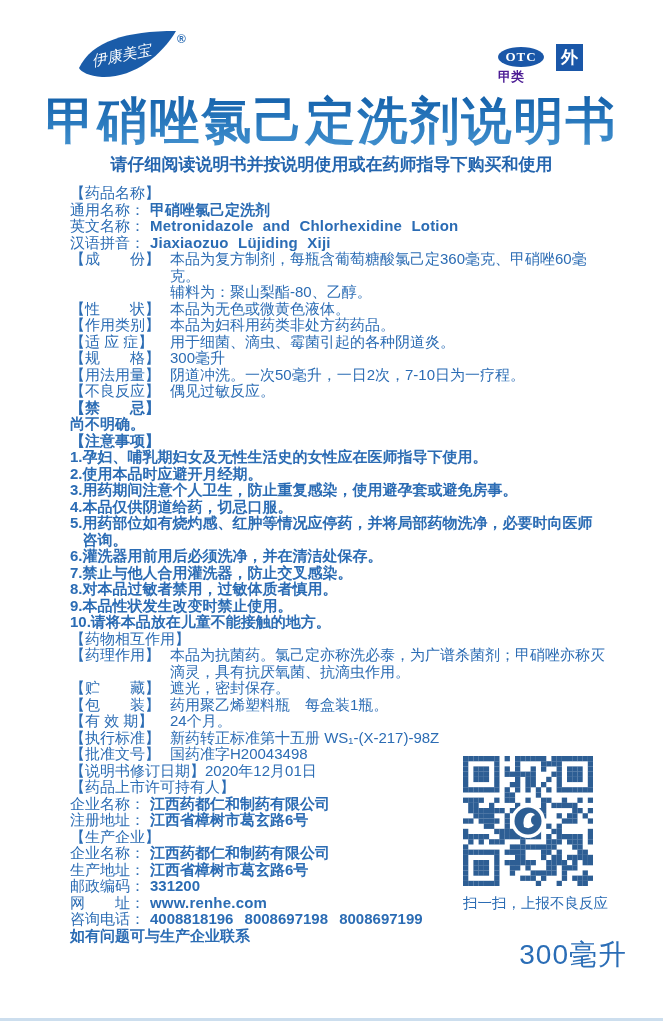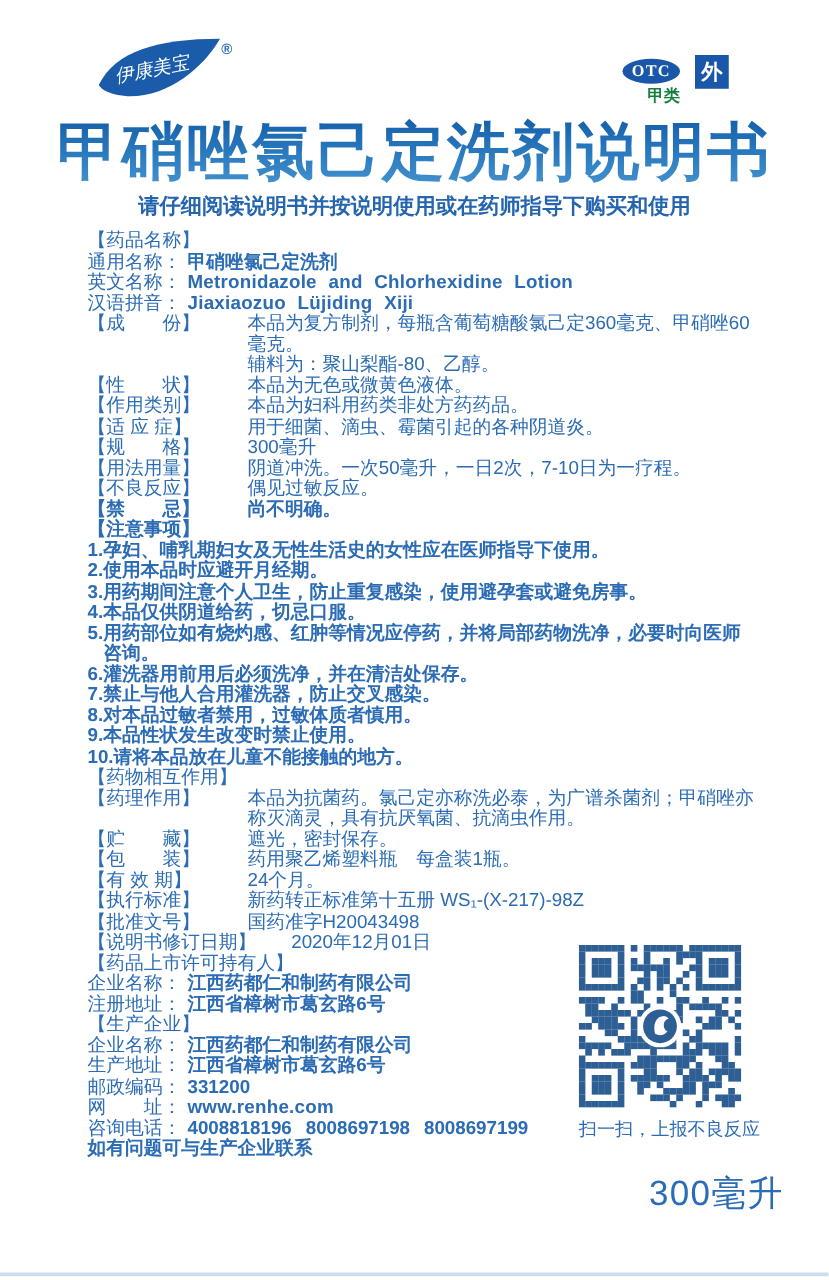--- a/index.html
+++ b/index.html
@@ -7,44 +7,44 @@
         font-family:"Liberation Sans",sans-serif;color:#2b6cb4;}
 
   
   .logo{position:absolute;left:76px;top:28px;width:118px;height:64px;}
   .logo svg{position:absolute;left:0;top:0;}
   .reg-mark{position:absolute;left:101px;top:4px;font-size:12px;color:#2b6cb4;font-weight:bold;}
 
   .otc-oval{position:absolute;left:498px;top:47px;width:46px;height:20px;background:#1a57a8;
             border-radius:50%;color:#fff;text-align:center;
             font:bold 13px/20px "Liberation Serif",serif;letter-spacing:1px;}
-  .otc-class{position:absolute;left:498px;top:68px;width:46px;text-align:right;
-             font-size:13px;font-weight:bold;color:#15803d;}
+  .otc-class{position:absolute;left:498px;top:68px;width:46px;text-align:left;
+             font-size:13px;font-weight:bold;color:#4c1d95;}
   .ext-box{position:absolute;left:556px;top:44px;width:27px;height:27px;background:#1a57a8;
            color:#fff;text-align:center;font-size:17px;line-height:27px;font-weight:bold;}
 
   .title{position:absolute;top:88px;left:0;width:663px;text-align:center;
          font-family:"Liberation Serif",serif;font-weight:bold;font-size:50px;letter-spacing:2px;
          background:linear-gradient(180deg,#0e5aa5 0%,#2f7fc2 60%,#4a97d2 100%);
          -webkit-background-clip:text;background-clip:text;color:transparent;white-space:nowrap;}
   .subtitle{position:absolute;top:153px;left:0;width:663px;text-align:center;
             font-size:17px;font-weight:bold;color:#2465ae;}
 
   
   .main{position:absolute;left:70px;top:185px;width:537px;font-size:15px;line-height:16.5px;}
-  .row{display:flex;gap:28px;}
+  .row{display:flex;}
   .lbl{flex:0 0 auto;min-width:100px;white-space:pre;}
   .val{flex:1;white-space:pre-line;}
   .kv{display:flex;}
   .k{flex:0 0 80px;white-space:pre;}
   .v{flex:1;font-weight:bold;}
   .item{display:flex;font-weight:bold;}
   .num{flex:0 0 auto;white-space:pre;}
   .txt{flex:1;}
-  .bold{font-weight:bold;}
+  .bold{font-weight:bold;flex-direction:column;}
   .latin{word-spacing:5px;letter-spacing:.2px;}
   .phones{word-spacing:7px;}
 
   
   .qr-wrap{position:absolute;left:463px;top:756px;width:140px;}
   .qr{position:relative;width:130px;height:130px;}
   .qr-center{position:absolute;left:48px;top:48px;width:34px;height:34px;}
   .qr-caption{margin-top:8px;font-size:14.5px;color:#2b6cb4;white-space:nowrap;}
 
   .volume{position:absolute;left:0;top:936px;width:627px;text-align:right;

